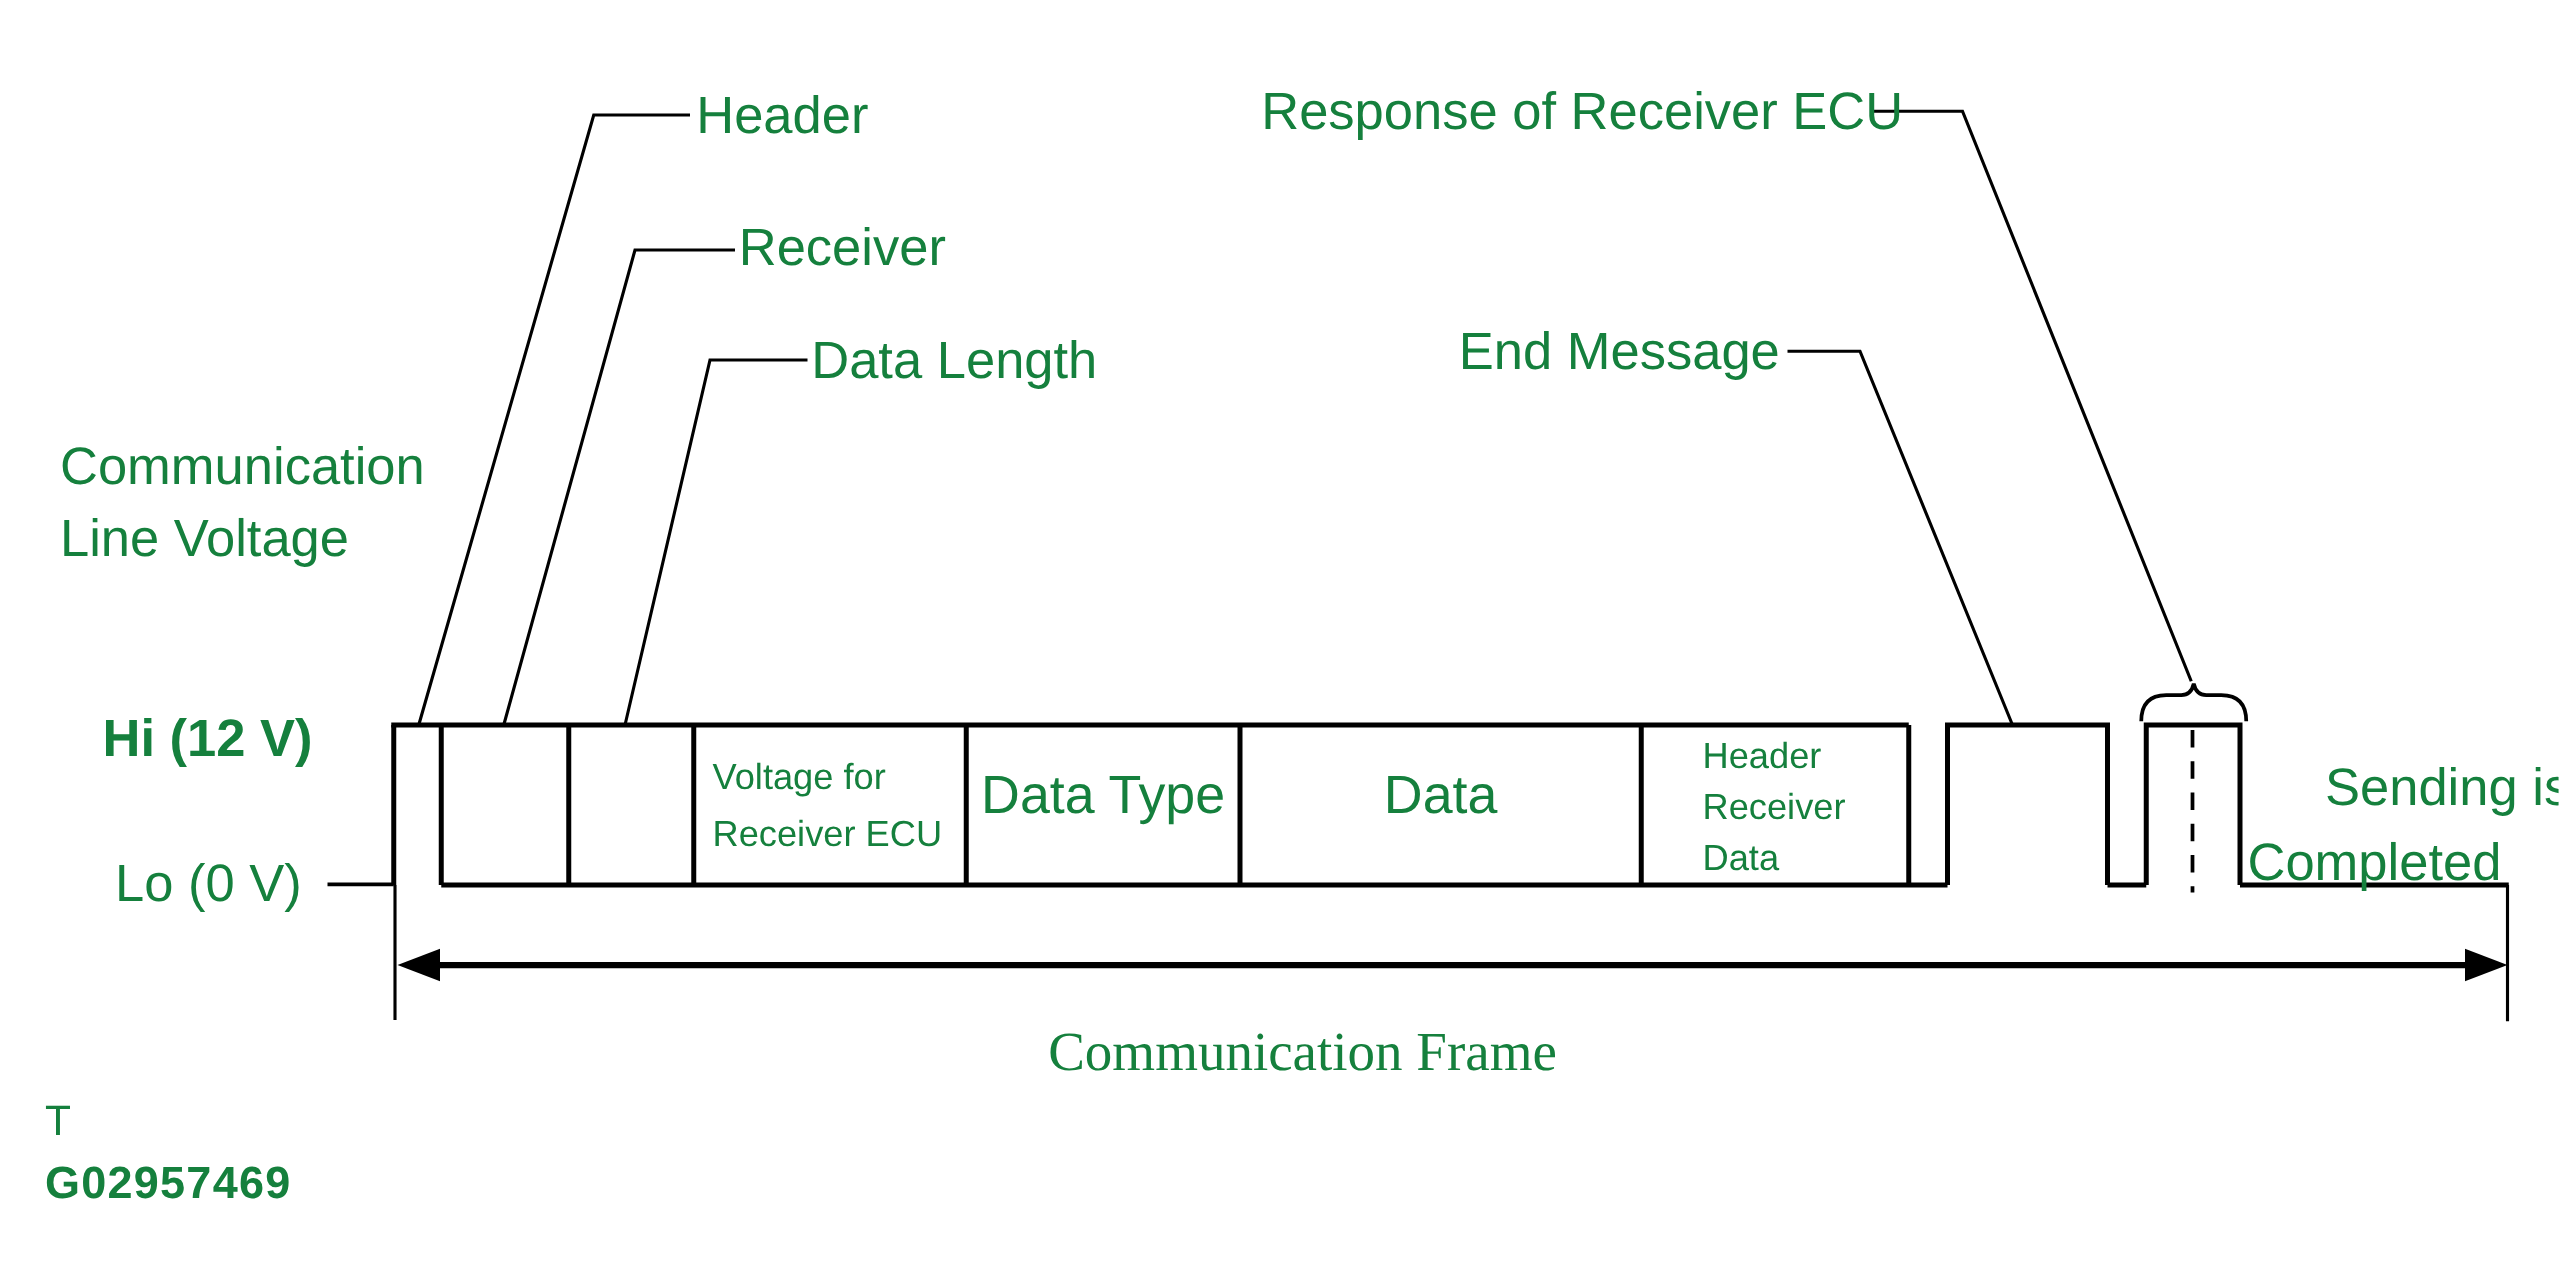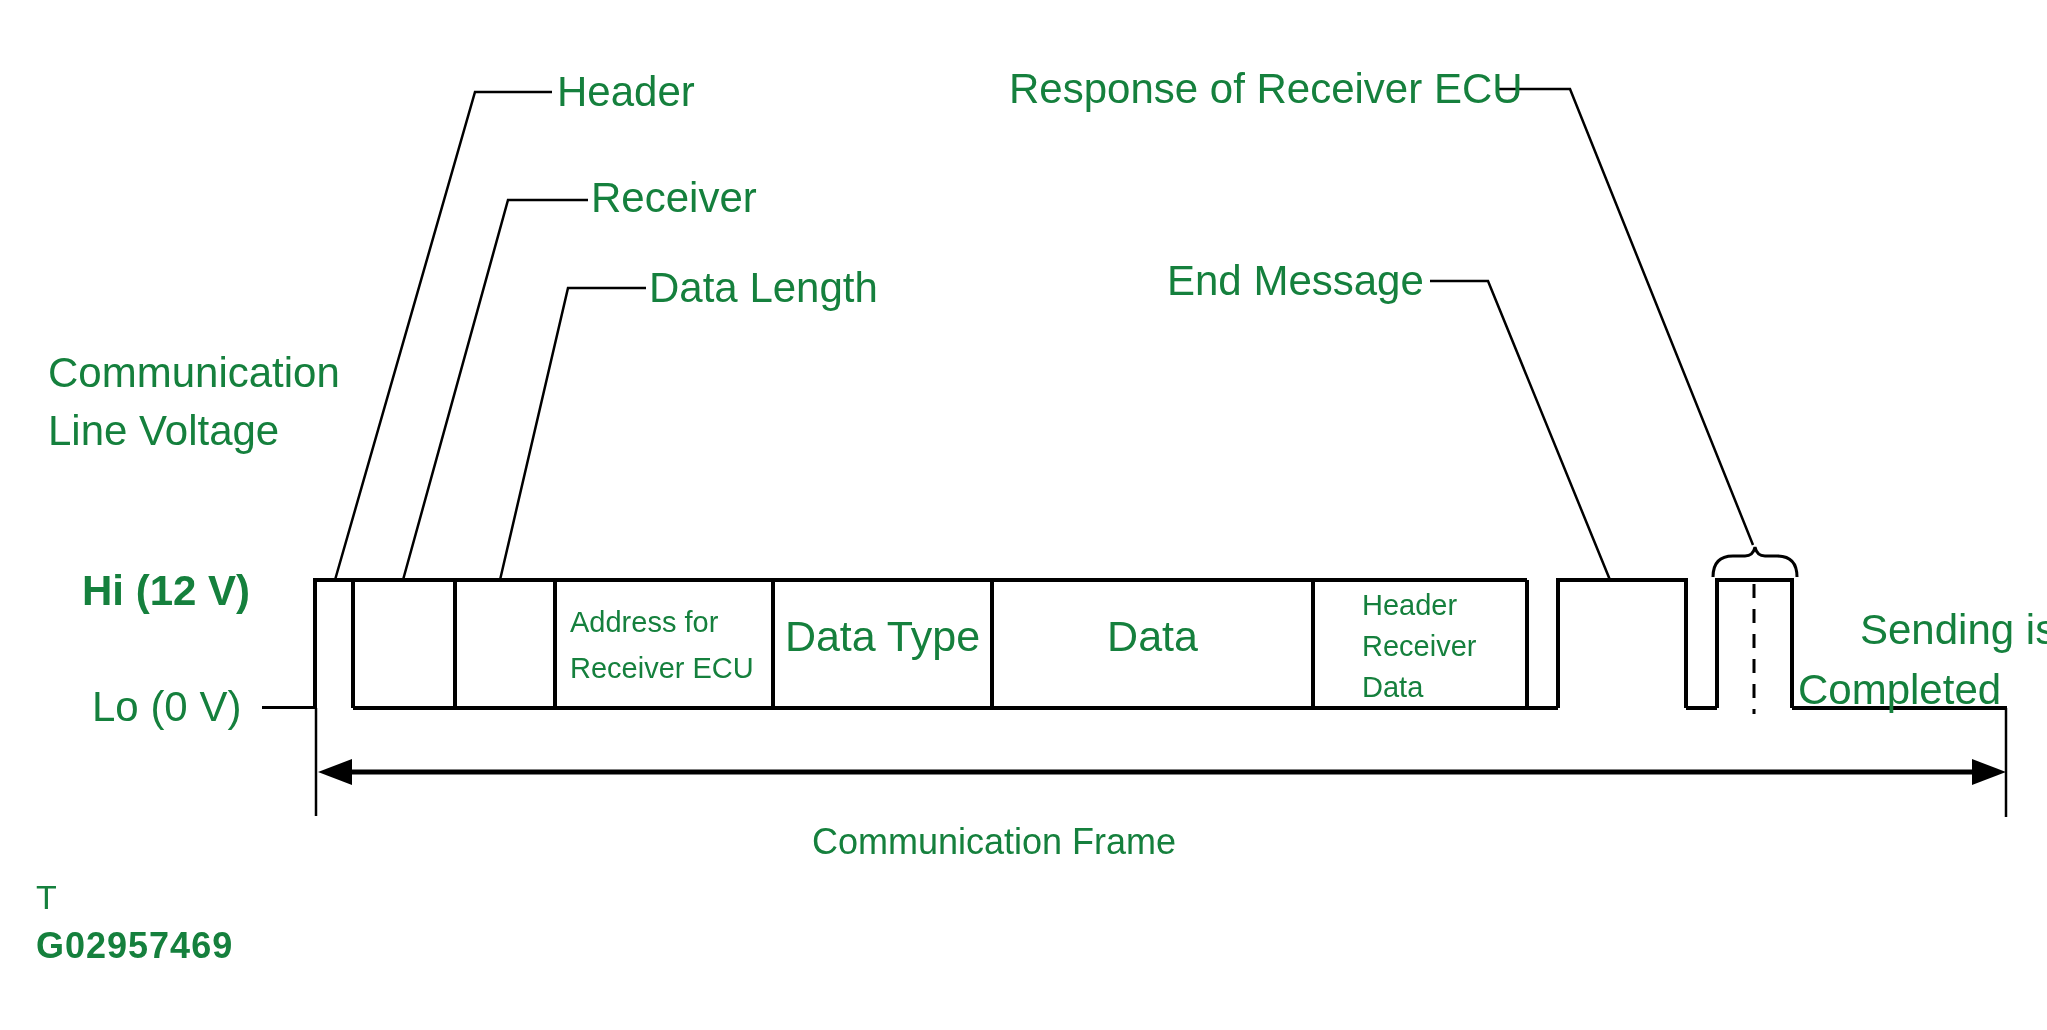--- a/index.html
+++ b/index.html
@@ -9,21 +9,21 @@
     background:#ffffff;
     font-family:"Liberation Sans", sans-serif;
     color:#000000;
     overflow:hidden;
   }
   #canvas svg{position:absolute;left:0;top:0;}
   .lbl{position:absolute;white-space:nowrap;color:#15803d;}
   .lbl-lg{font-size:42px;line-height:42px;}
   .lbl-sm{font-size:29px;line-height:41px;}
   .addr{line-height:46px;}
-  .frame-lbl{font-size:36px;line-height:44px;text-align:left;}
+  .frame-lbl{font-size:44px;line-height:44px;text-align:center;font-family:Liberation Serif, serif;}
   .boxtext-lg{font-size:43px;line-height:43px;text-align:center;}
   .t-mark{font-size:34px;line-height:34px;}
   .fig-id{font-size:36px;line-height:28px;letter-spacing:1px;font-weight:bold;}
 </style>
 </head>
 <body>
 
 <div id="canvas">
 
   <svg width="2047" height="1030" viewBox="0 0 2047 1030">
@@ -88,21 +88,21 @@
   <div class="lbl lbl-lg" style="left:649px;top:267px;">Data Length</div>
   <div class="lbl lbl-lg" style="left:1009px;top:68px;">Response of Receiver ECU</div>
   <div class="lbl lbl-lg" style="left:1167px;top:260px;">End Message</div>
 
   <div>
     <div class="lbl lbl-lg" style="left:1860px;top:609px;">Sending is</div>
     <div class="lbl lbl-lg" style="left:1798px;top:669px;">Completed</div>
   </div>
 
   <div class="lbl lbl-sm addr" style="left:570px;top:599px;">
-    <div>Address for</div>
+    <div>Voltage for</div>
     <div>Receiver ECU</div>
   </div>
 
   <div class="lbl boxtext-lg" style="left:773px;top:615px;width:219px;">Data Type</div>
   <div class="lbl boxtext-lg" style="left:992px;top:615px;width:321px;">Data</div>
 
   <div class="lbl lbl-sm" style="left:1362px;top:585px;">
     <div>Header</div>
     <div>Receiver</div>
     <div>Data</div>

